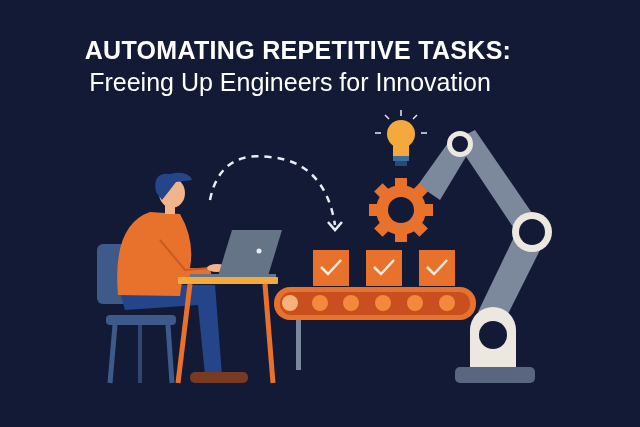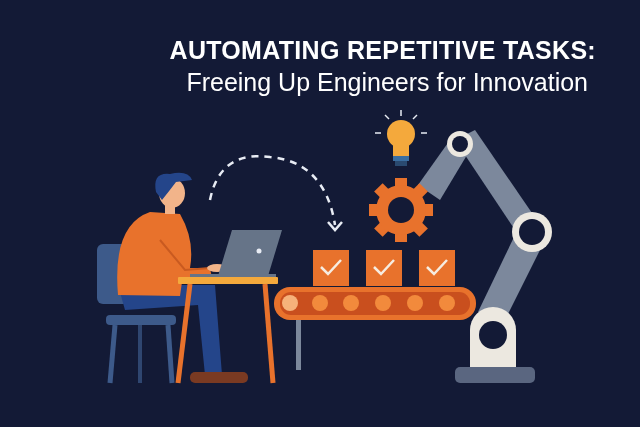--- a/index.html
+++ b/index.html
@@ -1,17 +1,17 @@
 <!DOCTYPE html>
 <html><head>
 <meta charset="utf-8">
 <style>
   html,body{margin:0;padding:0;}
   body{width:640px;height:427px;background:#131a36;overflow:hidden;position:relative;font-family:"Liberation Sans",sans-serif;}
-  .title{position:absolute;left:0;width:596px;text-align:right;color:#ffffff;}
+  .title{position:absolute;left:0;width:596px;text-align:center;color:#ffffff;}
   .t1{top:36px;font-size:25px;font-weight:bold;letter-spacing:0.3px;}
   .t2{top:68px;font-size:25px;font-weight:normal;left:-8px;}
   svg{position:absolute;left:0;top:0;}
 </style>
 </head>
 <body>
 
 <div class="title t1">AUTOMATING REPETITIVE TASKS:</div>
 <div class="title t2">Freeing Up Engineers for Innovation</div>
 

